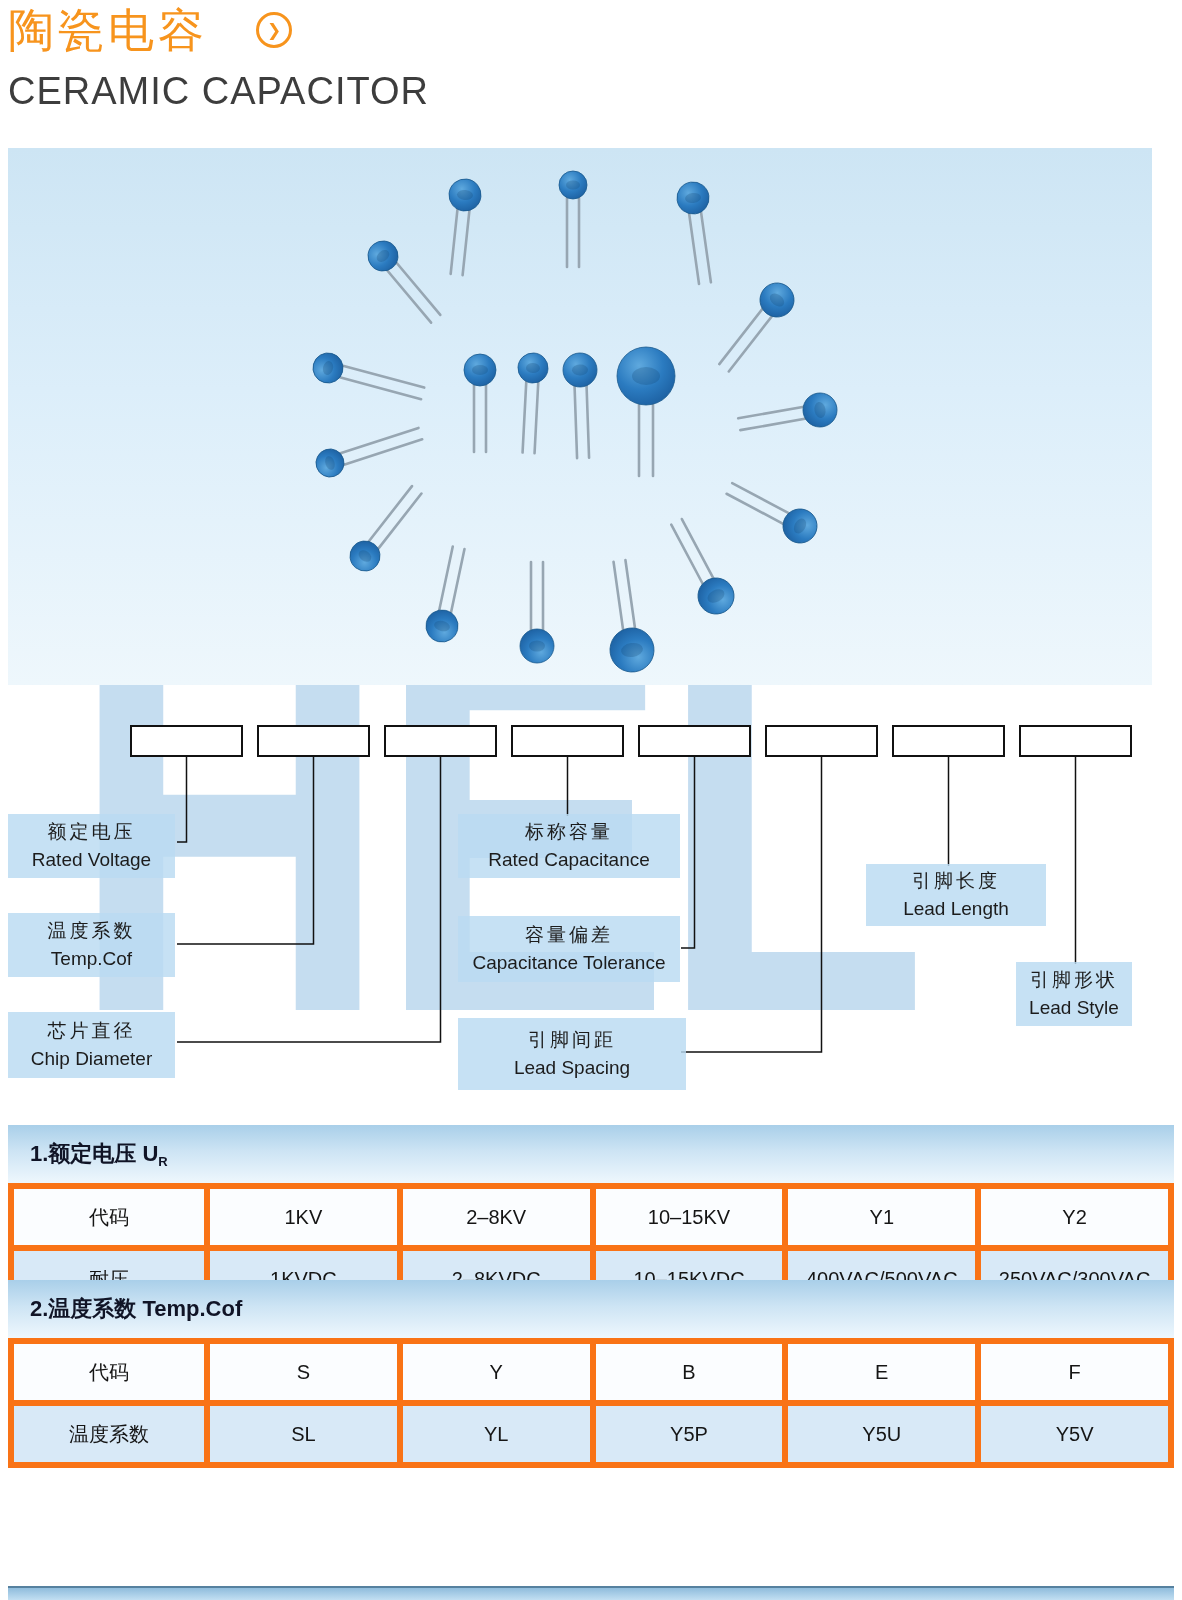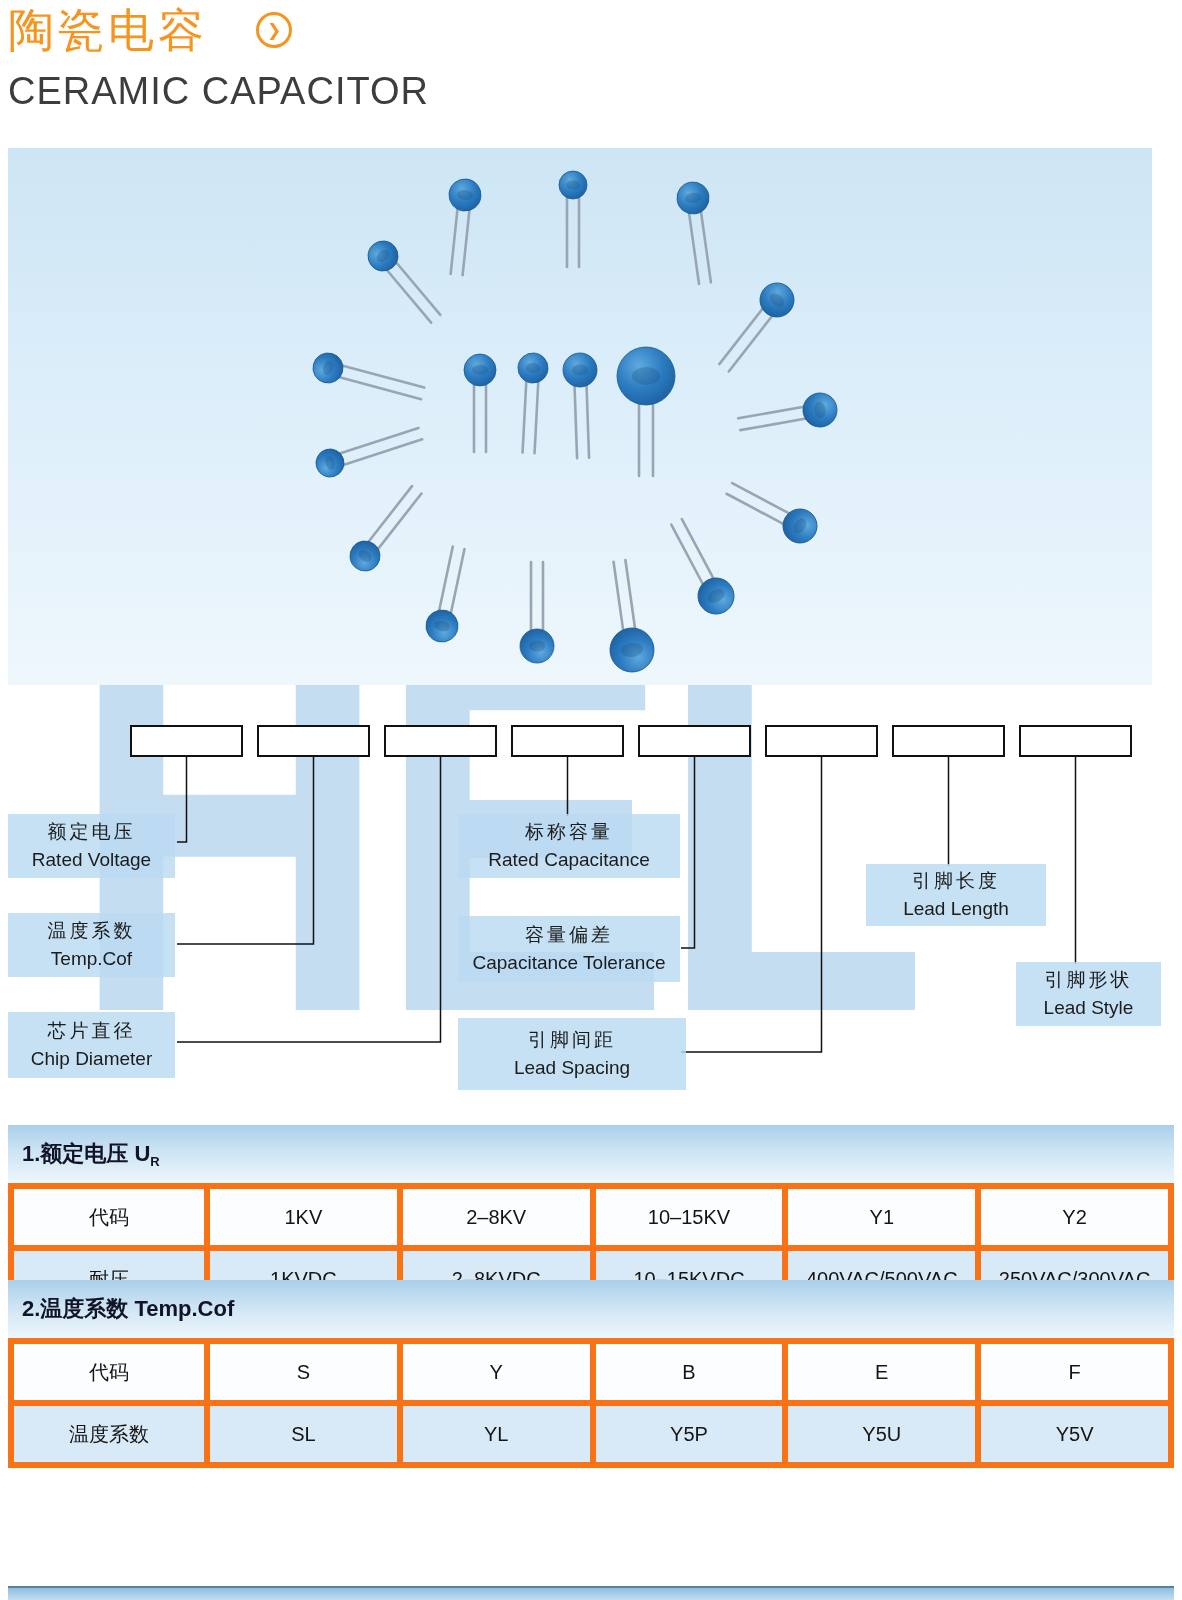--- a/index.html
+++ b/index.html
@@ -53,21 +53,21 @@
     position:absolute; z-index:3;
     background:rgba(186,218,242,0.82);
     display:flex; flex-direction:column; justify-content:center; gap:3px;
     text-align:center; font-size:19px; color:#1c1c1c; line-height:1.3;
   }
   .dlabel .cn { letter-spacing:3px; }
 
   
   .tblwrap { position:absolute; left:8px; width:1166px; z-index:2; }
   .tbl-header {
-    height:58px; padding-left:14px;
+    height:58px; padding-left:22px;
     display:flex; align-items:center;
     background:linear-gradient(180deg,#a9cfe9 0%,#cde4f4 45%,#eef7fd 100%);
     font-size:22px; font-weight:bold; color:#101426;
   }
   .tbl-header sub { font-size:13px; font-weight:bold; }
   table.grid { width:100%; border-collapse:collapse; table-layout:fixed; }
   .grid td {
     height:62px; text-align:center; font-size:20px; color:#151515;
     border:6px solid #f97316;
   }
@@ -255,21 +255,21 @@
     <div class="en">Capacitance Tolerance</div>
   </div>
   <div class="dlabel" style="left:458px;top:1018px;width:228px;height:72px">
     <div class="cn">引脚间距</div>
     <div class="en">Lead Spacing</div>
   </div>
   <div class="dlabel" style="left:866px;top:864px;width:180px;height:62px">
     <div class="cn">引脚长度</div>
     <div class="en">Lead Length</div>
   </div>
-  <div class="dlabel" style="left:1016px;top:962px;width:145px;height:64px">
+  <div class="dlabel" style="left:1016px;top:962px;width:116px;height:64px">
     <div class="cn">引脚形状</div>
     <div class="en">Lead Style</div>
   </div>
 
   <div class="tblwrap" style="top:1125px">
     <div class="tbl-header">
       <span><span>1.额定电压 U</span><sub>R</sub></span>
     </div>
     <table class="grid">
       <tbody>

